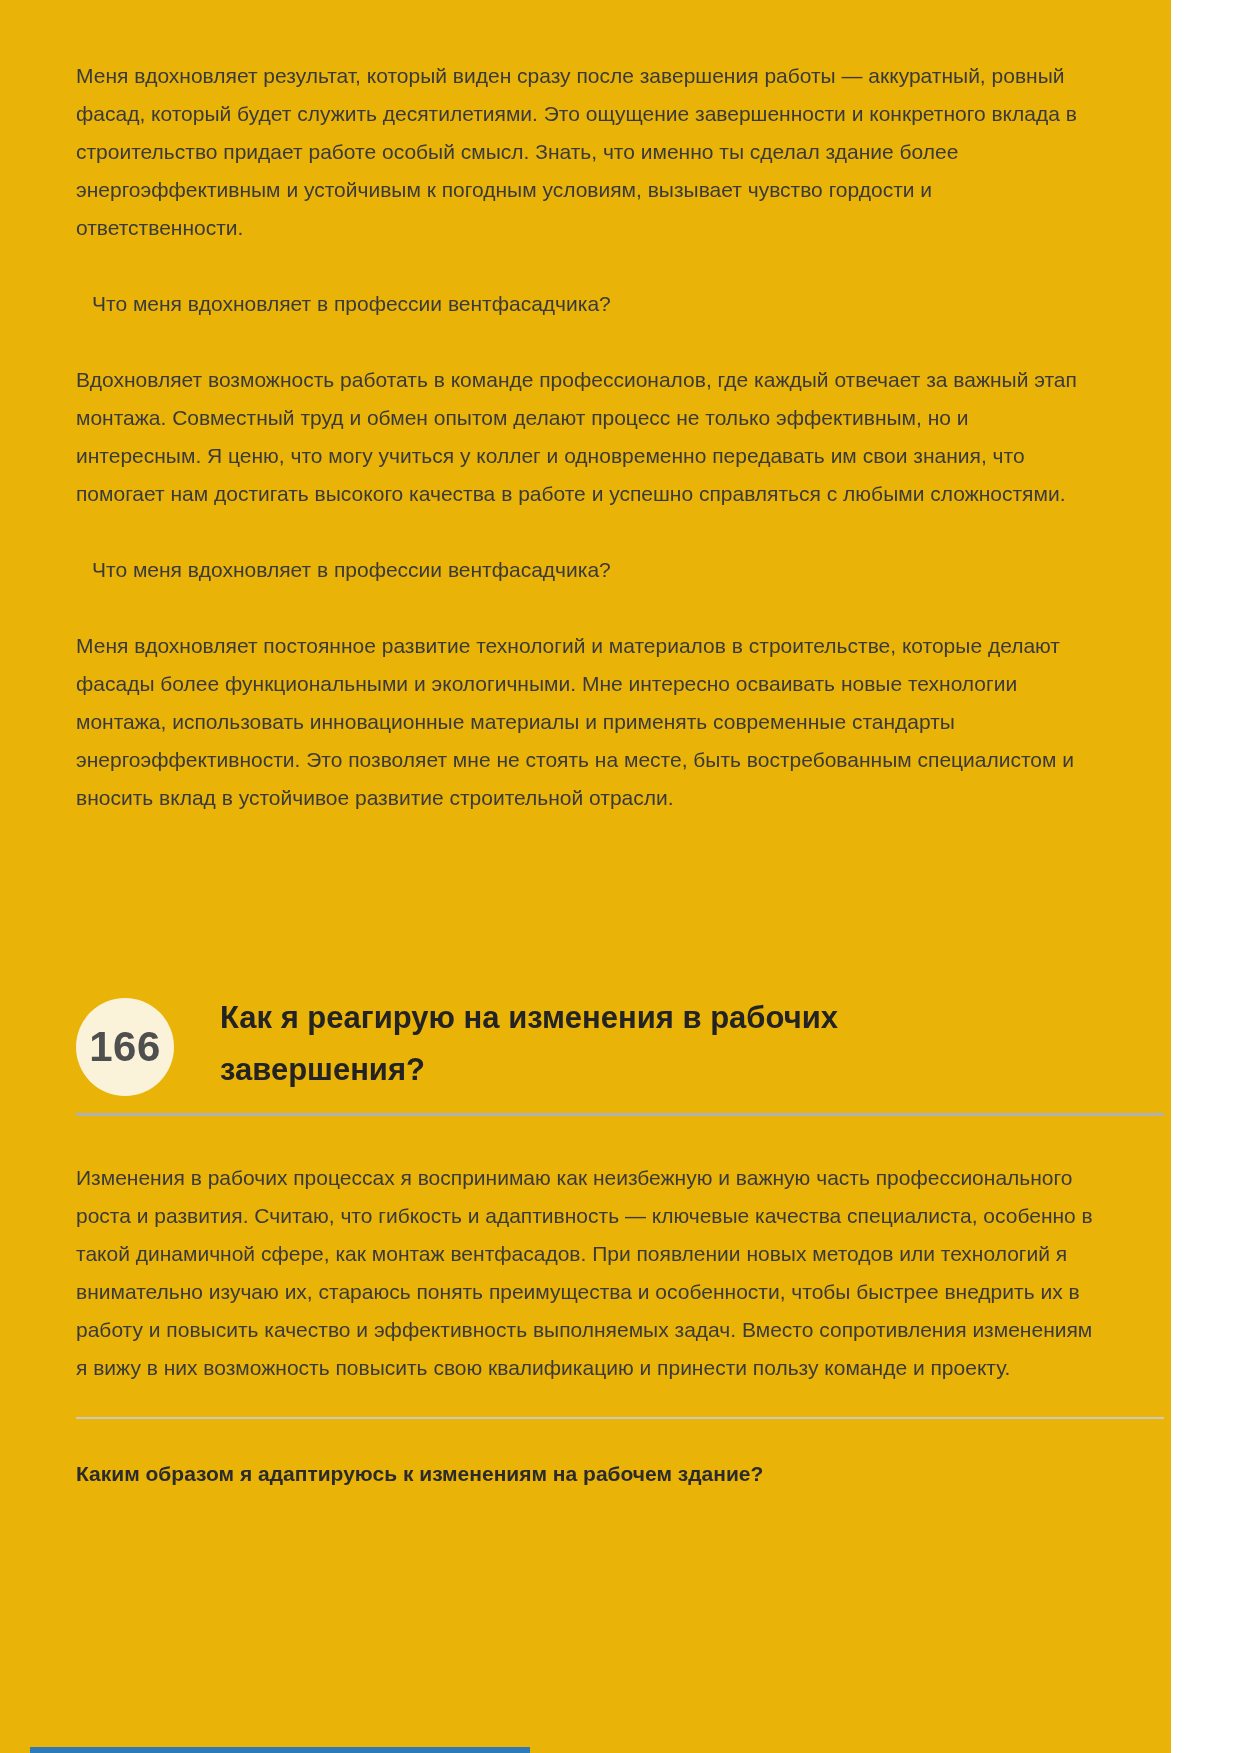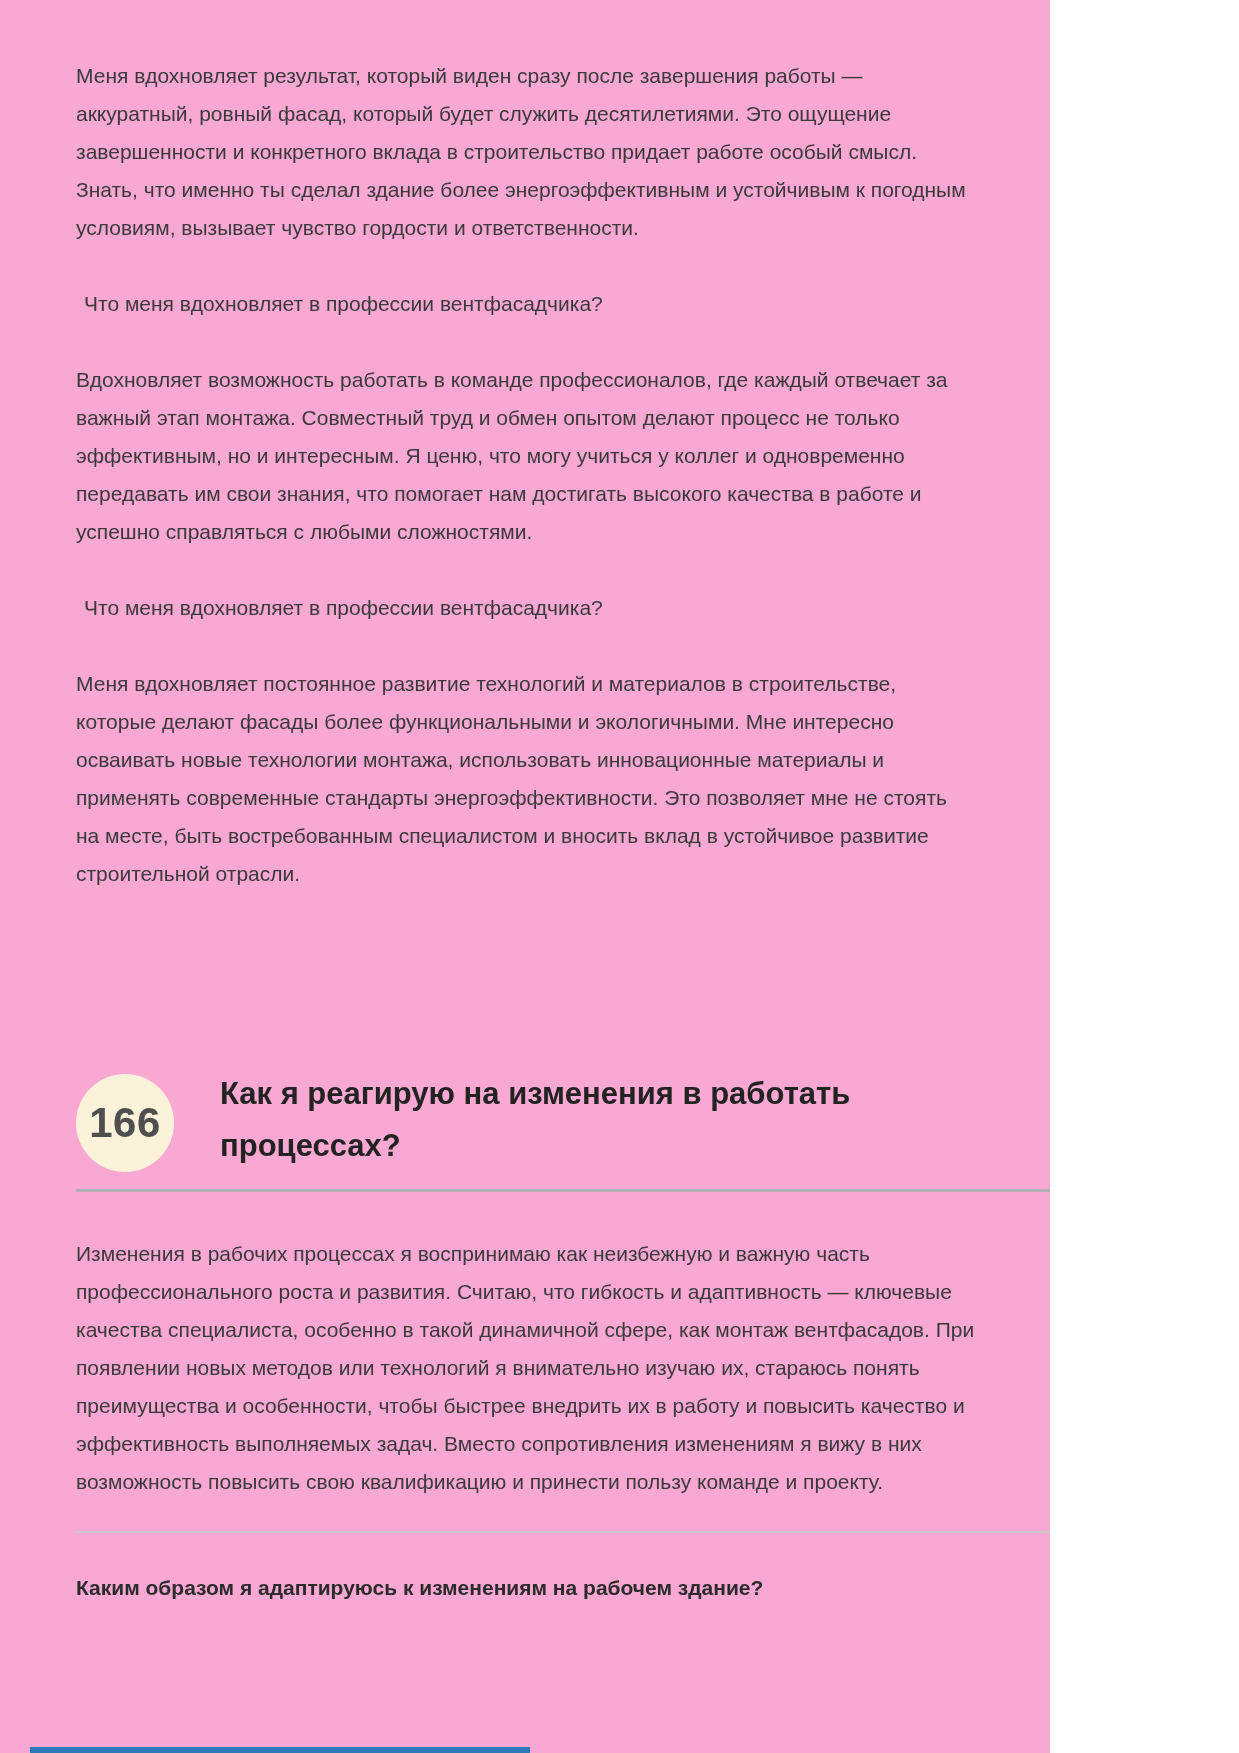--- a/index.html
+++ b/index.html
@@ -1,39 +1,39 @@
 <!DOCTYPE html>
 <html lang="ru"><head>
 <meta charset="utf-8">
 <style>
   html, body { margin: 0; padding: 0; background: #ffffff; }
   .page {
     position: relative;
-    width: 1050px;
+    width: 1171px;
     height: 1753px;
-    background: #f9a8d4;
+    background: #eab308;
     overflow: hidden;
     font-family: "Liberation Sans", sans-serif;
     color: #3a3a3a;
   }
   .content {
     padding: 57px 74px 0 76px;
   }
   .body-text {
     font-size: 21px;
     line-height: 38px;
     color: #3a3a3a;
     margin: 0 0 38px 0;
     max-width: 1090px;
   }
   .question-line {
     font-size: 21px;
     line-height: 38px;
     color: #3a3a3a;
-    margin: 0 0 38px 8px;
+    margin: 0 0 38px 16px;
   }
   .section-header {
     display: flex;
     align-items: flex-end;
     margin-top: 169px;
   }
   .badge {
     flex: 0 0 auto;
     width: 98px;
     height: 98px;
@@ -100,21 +100,21 @@
     <p class="question-line">Что меня вдохновляет в профессии вентфасадчика?</p>
 
     <p class="body-text">Вдохновляет возможность работать в команде профессионалов, где каждый отвечает за важный этап монтажа. Совместный труд и обмен опытом делают процесс не только эффективным, но и интересным. Я ценю, что могу учиться у коллег и одновременно передавать им свои знания, что помогает нам достигать высокого качества в работе и успешно справляться с любыми сложностями.</p>
 
     <p class="question-line">Что меня вдохновляет в профессии вентфасадчика?</p>
 
     <p class="body-text">Меня вдохновляет постоянное развитие технологий и материалов в строительстве, которые делают фасады более функциональными и экологичными. Мне интересно осваивать новые технологии монтажа, использовать инновационные материалы и применять современные стандарты энергоэффективности. Это позволяет мне не стоять на месте, быть востребованным специалистом и вносить вклад в устойчивое развитие строительной отрасли.</p>
 
     <div class="section-header">
       <div class="badge">166</div>
-      <h1 class="section-title">Как я реагирую на изменения в работать процессах?</h1>
+      <h1 class="section-title">Как я реагирую на изменения в рабочих завершения?</h1>
     </div>
 
     <hr class="divider">
 
     <p class="body-text answer-text">Изменения в рабочих процессах я воспринимаю как неизбежную и важную часть профессионального роста и развития. Считаю, что гибкость и адаптивность — ключевые качества специалиста, особенно в такой динамичной сфере, как монтаж вентфасадов. При появлении новых методов или технологий я внимательно изучаю их, стараюсь понять преимущества и особенности, чтобы быстрее внедрить их в работу и повысить качество и эффективность выполняемых задач. Вместо сопротивления изменениям я вижу в них возможность повысить свою квалификацию и принести пользу команде и проекту.</p>
 
     <hr class="divider thin">
 
     <p class="followup">Каким образом я адаптируюсь к изменениям на рабочем здание?</p>
 

